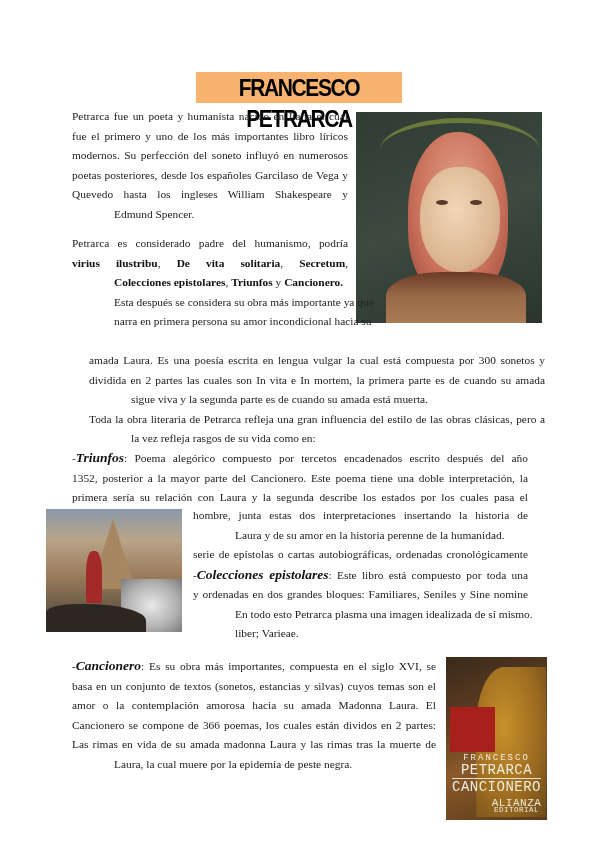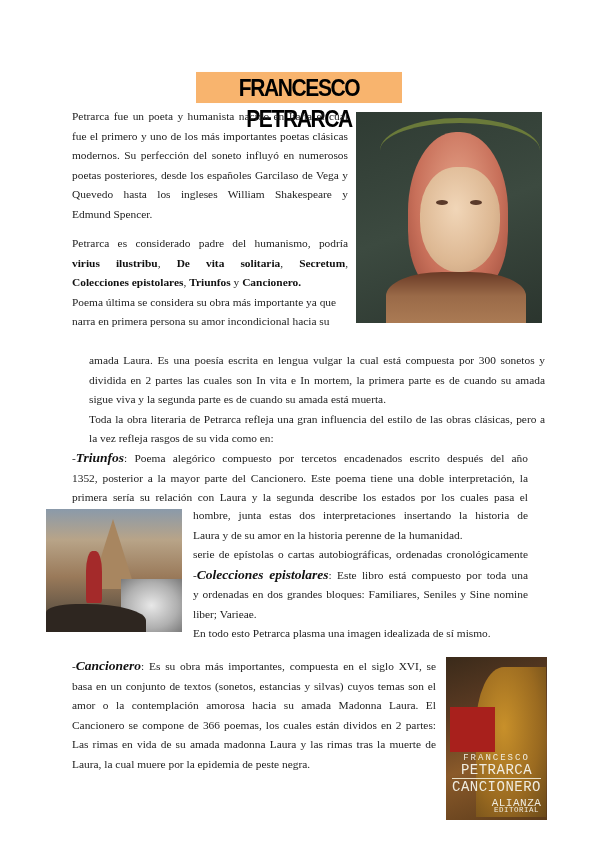--- a/index.html
+++ b/index.html
@@ -17,21 +17,21 @@
       text-align: center; color: #000; transform: scaleY(1.15);
     }
     .txt {
       position: absolute;
       font-family: "Liberation Serif", serif;
       font-size: 11.4px; line-height: 19.5px; text-align: justify;
       color: #222;
     }
     .txt b { font-weight: bold; color: #111; }
     .txt .head { font-weight: bold; font-style: italic; font-size: 13.5px; color: #111; }
-    .line { display: block; white-space: nowrap; }
+    .line { display: block; white-space: nowrap; margin-left: 42px; }
     .just { display: block; text-align: justify; text-align-last: justify; }
 
     
     .img { position: absolute; overflow: hidden; }
     .portrait {
       left: 356px; top: 112px; width: 186px; height: 211px;
       background: linear-gradient(160deg, #2f3b33 0%, #3c4a40 50%, #2b352e 100%);
     }
     .portrait .hood {
       position: absolute; left: 52px; top: 20px; width: 100px; height: 165px;
@@ -111,32 +111,32 @@
     <div class="hood"></div>
     <div class="face"></div>
     <div class="eye1"></div>
     <div class="eye2"></div>
     <div class="leaves"></div>
     <div class="collar"></div>
   </div>
 
   <div class="txt" style="left:72px; top:107px; width:276px;">
     <span class="just">Petrarca fue un poeta y humanista nacido en Italia el cual</span>
-    <span class="just">fue el primero y uno de los más importantes poetas clásicas</span>
+    <span class="just">fue el primero y uno de los más importantes libro líricos</span>
     <span class="just">modernos. Su perfección del soneto influyó en numerosos</span>
     <span class="just">poetas posteriores, desde los españoles Garcilaso de Vega y</span>
     <span class="just">Quevedo hasta los ingleses William Shakespeare y</span>
     <span class="line">Edmund Spencer.</span>
   </div>
 
   <div class="txt" style="left:72px; top:234px; width:276px;">
     <span class="just">Petrarca es considerado padre del humanismo, podría</span>
     <span class="just"><b>virius ilustribu</b><span>, </span><b>De vita solitaria</b><span>, </span><b>Secretum</b><span>,</span></span>
     <span class="line"><b>Colecciones epistolares</b><span>, </span><b>Triunfos</b><span> y </span><b>Cancionero.</b></span>
-    <span class="line">Poema última se considera su obra más importante ya que</span>
+    <span class="line">Esta después se considera su obra más importante ya que</span>
     <span class="line">narra en primera persona su amor incondicional hacia su</span>
   </div>
 
   <div class="txt" style="left:89px; top:351px; width:456px;">
     <span class="just">amada Laura. Es una poesía escrita en lengua vulgar la cual está compuesta por 300 sonetos y</span>
     <span class="just">dividida en 2 partes las cuales son In vita e In mortem, la primera parte es de cuando su amada</span>
     <span class="line">sigue viva y la segunda parte es de cuando su amada está muerta.</span>
     <span class="just">Toda la obra literaria de Petrarca refleja una gran influencia del estilo de las obras clásicas, pero a</span>
     <span class="line">la vez refleja rasgos de su vida como en:</span>
   </div>
@@ -155,22 +155,22 @@
     <div class="mount"></div>
     <div class="water"></div>
     <div class="figure"></div>
     <div class="rock"></div>
   </div>
 
   <div class="txt" style="left:193px; top:545px; width:335px;">
     <span class="just">serie de epístolas o cartas autobiográficas, ordenadas cronológicamente</span>
     <span class="just"><span>-</span><span class="head">Colecciones epistolares</span><span>: Este libro está compuesto por toda una</span></span>
     <span class="just">y ordenadas en dos grandes bloques: Familiares, Seniles y Sine nomine</span>
+    <span class="line">En todo esto Petrarca plasma una imagen idealizada de sí mismo.</span>
     <span class="line">liber; Varieae.</span>
-    <span class="line">En todo esto Petrarca plasma una imagen idealizada de sí mismo.</span>
   </div>
 
   <div class="txt" style="left:72px; top:656px; width:364px;">
     <span class="just"><span>-</span><span class="head">Cancionero</span><span>: Es su obra más importantes, compuesta en el siglo XVI, se</span></span>
     <span class="just">basa en un conjunto de textos (sonetos, estancias y silvas) cuyos temas son el</span>
     <span class="just">amor o la contemplación amorosa hacia su amada Madonna Laura. El</span>
     <span class="just">Cancionero se compone de 366 poemas, los cuales están dividos en 2 partes:</span>
     <span class="just">Las rimas en vida de su amada madonna Laura y las rimas tras la muerte de</span>
     <span class="line">Laura, la cual muere por la epidemia de peste negra.</span>
   </div>

